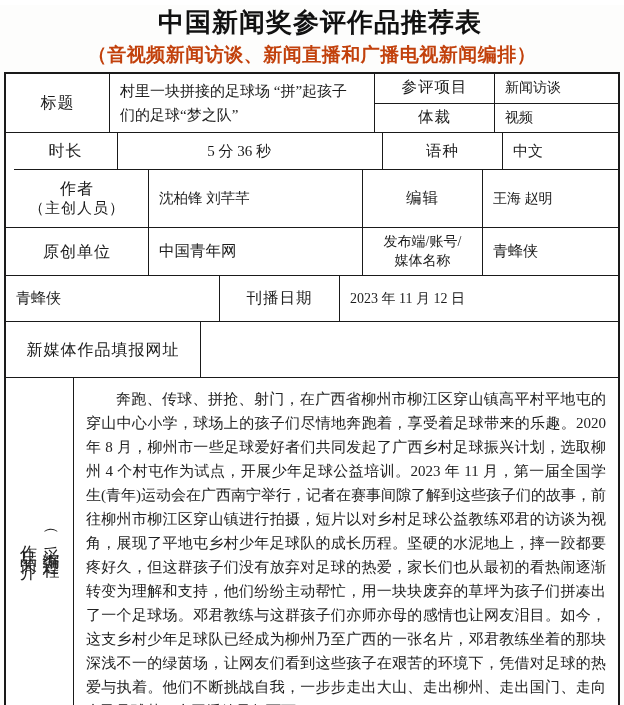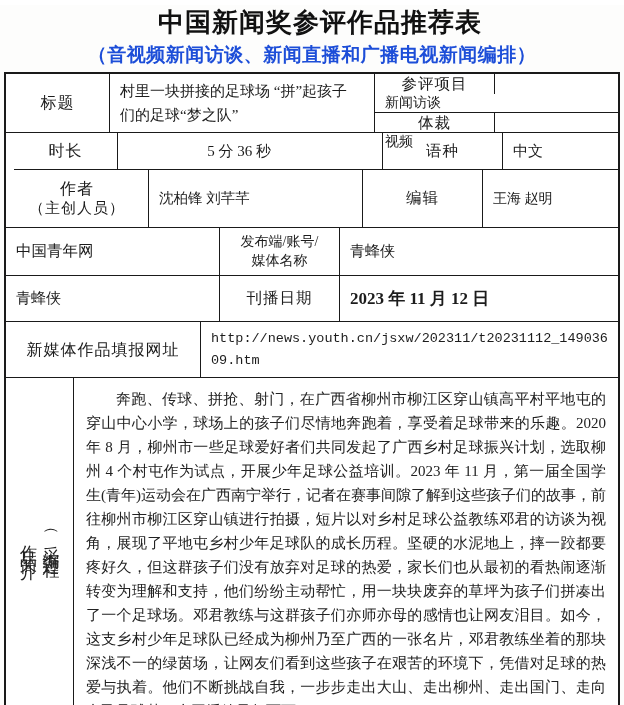--- a/index.html
+++ b/index.html
@@ -9,21 +9,21 @@
     color:#1c1c1c;
     -webkit-font-smoothing:antialiased;
   }
   .page{width:624px;height:705px;background:#fdfdfc;}
   .title{
     margin:5px 0 0 16px;text-align:center;
     font-family:"Liberation Sans","DejaVu Sans",sans-serif;
     font-size:26px;font-weight:bold;letter-spacing:1px;color:#111;
   }
   .subtitle{
-    text-align:center;font-size:19px;font-weight:600;color:#1d4ed8;
+    text-align:center;font-size:19px;font-weight:600;color:#c2410c;
     margin:2px 0 4px 0;letter-spacing:0.5px;
   }
   .form-table{
     margin:0 4px;border:2px solid #1a1a1a;height:636px;
     display:flex;flex-direction:column;background:#fff;
   }
   .row{display:flex;flex-direction:row;border-bottom:1.5px solid #1a1a1a;}
   .row.last{border-bottom:none;flex:1;min-height:0;}
   .cell{box-sizing:border-box;display:flex;align-items:center;border-right:1.5px solid #1a1a1a;}
   .cell.end{border-right:none;}
@@ -33,21 +33,21 @@
   .row-b{height:36px;margin-left:8px;}
   .row-c{height:57px;}
   .row-d{height:47px;}
   .row-e{height:45px;}
   .row-f{height:55px;}
   .w1a{width:104px;}
   .w2a{width:265px;}
   .w1b{width:143px;}
   .w2b{width:214px;}
   .right-stack{flex:1;display:flex;flex-direction:column;}
-  .subrow{display:flex;flex-direction:column;flex:1;border-bottom:1.5px solid #1a1a1a;}
+  .subrow{display:flex;flex-direction:row;flex:1;border-bottom:1.5px solid #1a1a1a;font-family:Liberation Mono, monospace;}
   .subrow.last{border-bottom:none;}
   .rlabel{width:120px;justify-content:center;text-align:center;font-size:15.5px;letter-spacing:1px;flex-direction:column;line-height:1.3;}
   .rvalue{flex:1;border-right:none;padding-left:10px;font-size:14px;}
   .title-value{line-height:24px;font-size:15px;}
   .center-value{justify-content:center;padding-left:0;}
   .small-label{font-size:14px;letter-spacing:0;}
   .hei{font-family:"Liberation Sans","DejaVu Sans",sans-serif;font-size:15.5px;}
   .url-label{width:195px;}
   .url-value{
     flex:1;border-right:none;
@@ -110,37 +110,37 @@
       <div class="cell label w1b">
         <div>作者</div>
         <div style="font-size:15px;">（主创人员）</div>
       </div>
       <div class="cell value w2b" style="font-size:14.5px;">沈柏锋 刘芊芊</div>
       <div class="cell rlabel">编辑</div>
       <div class="cell rvalue end">王海 赵明</div>
     </div>
 
     <div class="row row-d">
+      <div class="cell label w1b">原创单位</div>
       <div class="cell value w2b hei">中国青年网</div>
       <div class="cell rlabel small-label">
         <div>发布端/账号/</div>
         <div>媒体名称</div>
       </div>
       <div class="cell rvalue end" style="font-size:15px;">青蜂侠</div>
     </div>
 
     <div class="row row-e">
       <div class="cell value w2b">青蜂侠</div>
       <div class="cell rlabel">刊播日期</div>
-      <div class="cell rvalue end date-value" style="font-size:17px;font-weight:bold;">2023 年 11 月 12 日</div>
+      <div class="cell rvalue end date-value" style="font-size:14px;">2023 年 11 月 12 日</div>
     </div>
 
     <div class="row row-f">
       <div class="cell label url-label">新媒体作品填报网址</div>
-      <div class="cell url-value">http://news.youth.cn/jsxw/202311/t20231112_14903609.htm</div>
     </div>
 
     <div class="row last">
       <div class="cell intro-label-cell">
         <div class="vert-wrap">
           <div class="vert-col">作品简介</div>
           <div class="paren-col">
             <span class="paren">（</span>
             <span class="vert-col">采编过程</span>
             <span class="paren">）</span>

